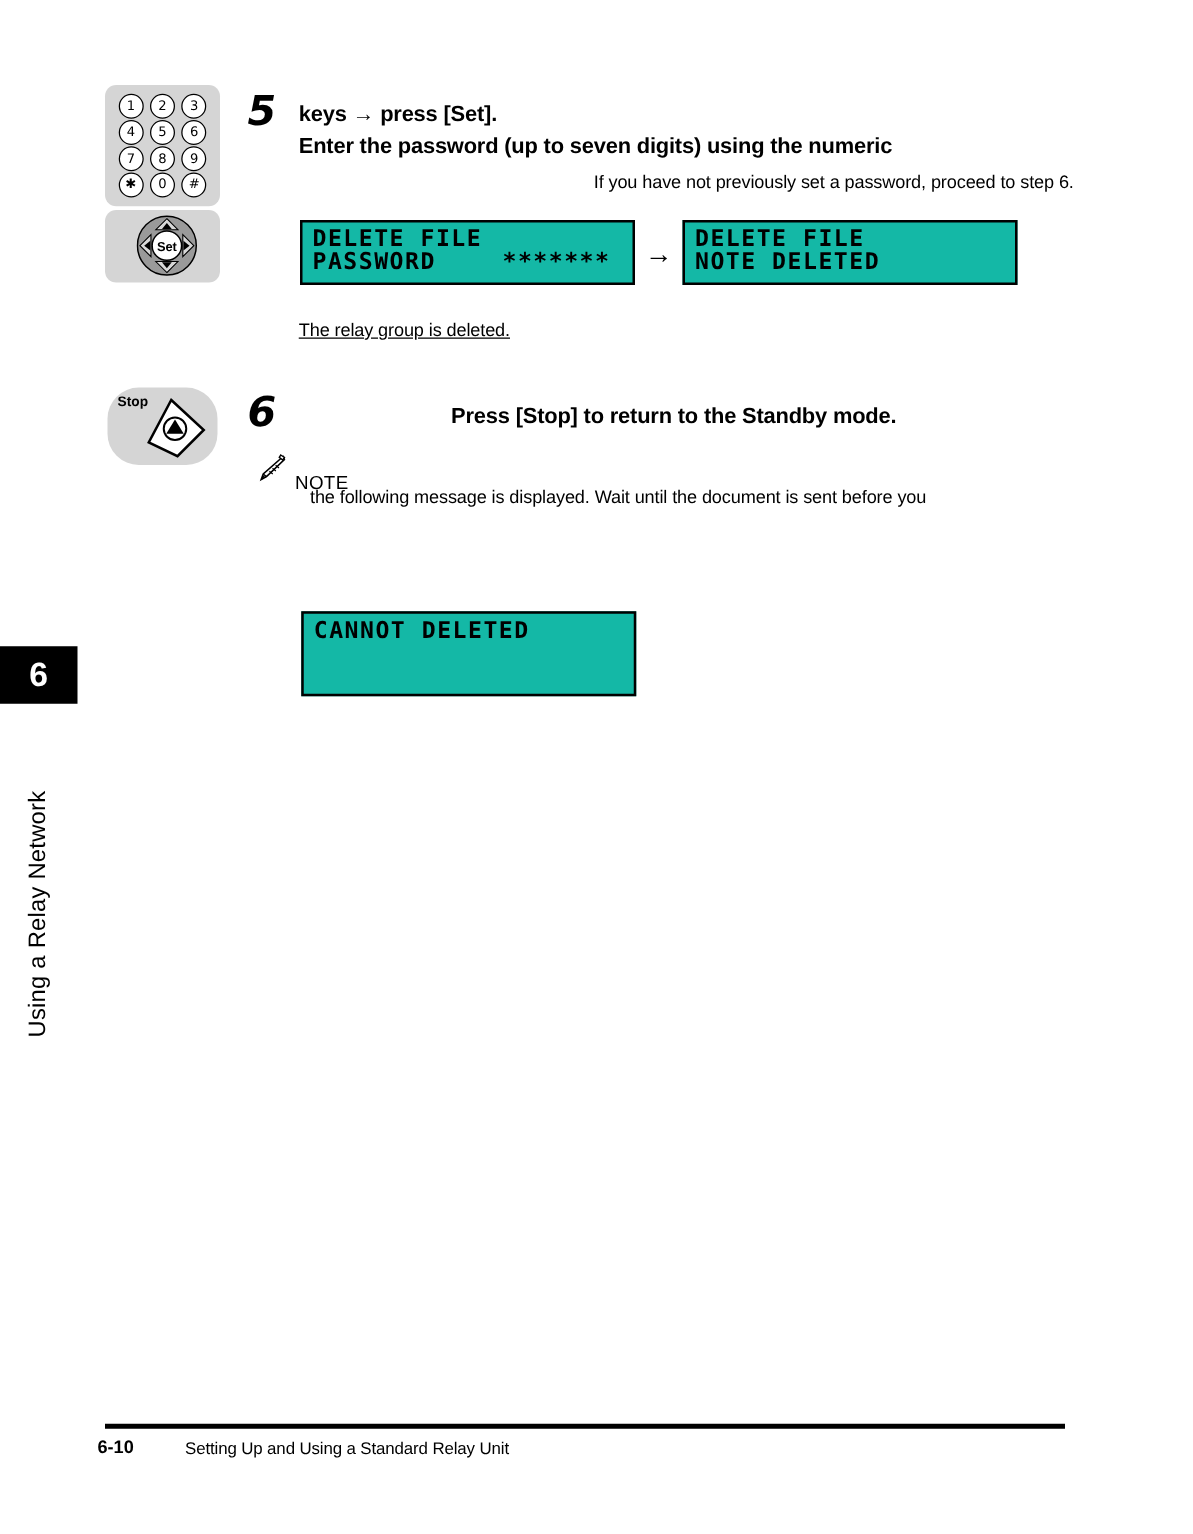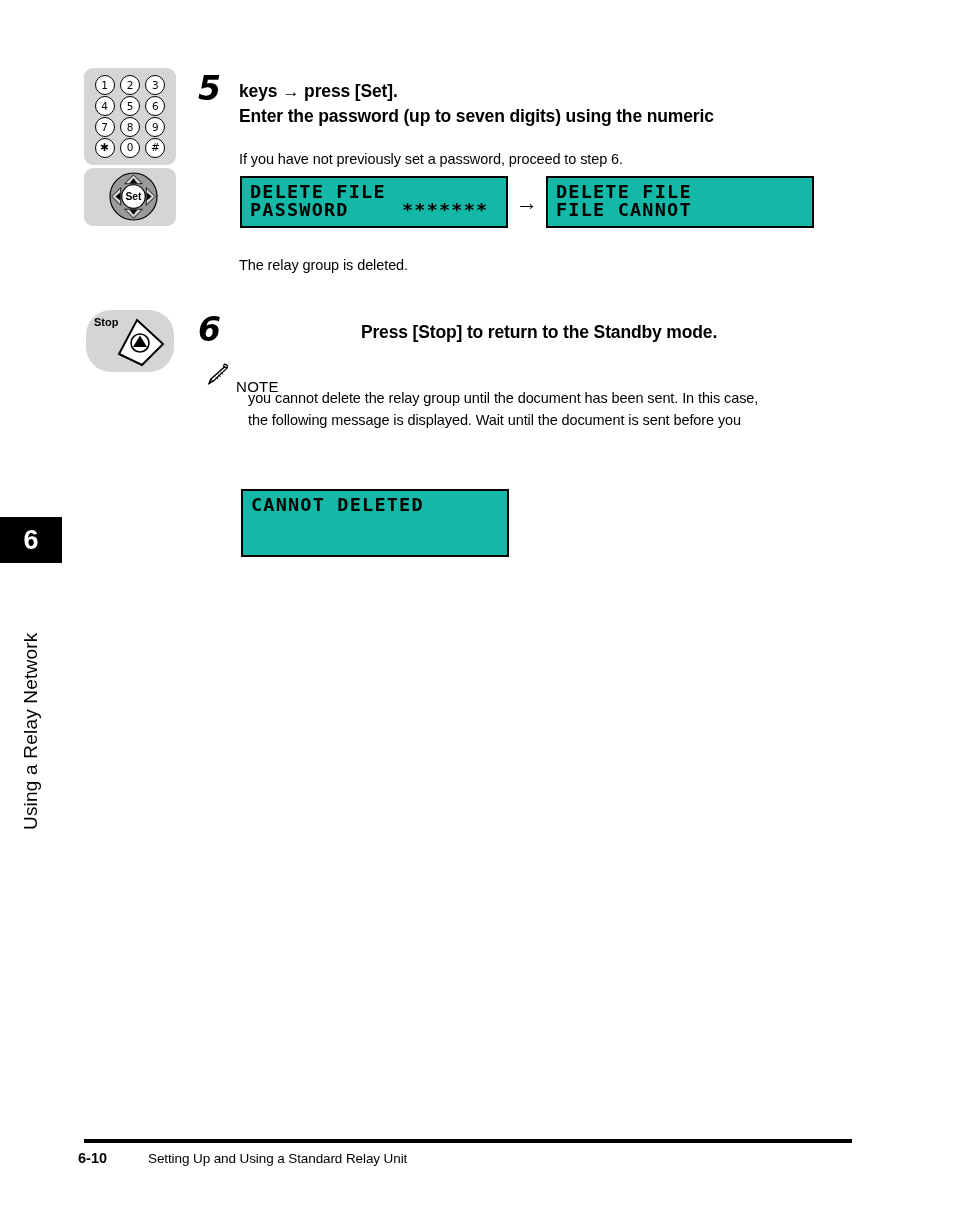--- a/index.html
+++ b/index.html
@@ -238,36 +238,36 @@
     <circle cx="25" cy="25" r="12" fill="#ffffff" stroke="#000000" stroke-width="1.2"></circle>
     <text x="25" y="29" text-anchor="middle" font-family="Liberation Sans, sans-serif" font-size="10.5" font-weight="bold" fill="#000000">Set</text>
   </svg>
 </div>
 
 <div class="step-num" style="left:198px; top:72px;">5</div>
 <div class="step-title" style="left:239px; top:79px; width:600px;">
   <div>keys → press [Set].</div>
   <div>Enter the password (up to seven digits) using the numeric</div>
 </div>
-<div class="body-text" style="left:239px; top:149px; width:620px;">If you have not previously set a password, proceed to step 6.</div>
+<div class="body-text" style="left:239px; top:136px; width:620px;text-align:right;">If you have not previously set a password, proceed to step 6.</div>
 
 <div class="lcd" style="left:240px; top:176px; width:268px; height:52px;">
   <div class="lcd-line" style="left:8px; top:4px;">DELETE FILE</div>
   <div class="lcd-line" style="left:8px; top:22px;">PASSWORD</div>
   <div class="lcd-line" style="left:160px; top:22px;">*******</div>
 </div>
 
 <div class="arrow-sep" style="left:516px; top:192px;">→</div>
 
 <div class="lcd" style="left:546px; top:176px; width:268px; height:52px;">
   <div class="lcd-line" style="left:8px; top:4px;">DELETE FILE</div>
-  <div class="lcd-line" style="left:8px; top:22px;">FILE CANNOT</div>
-</div>
-
-<div class="body-text" style="left:239px; top:255px; width:620px;">The relay group is deleted.</div>
+  <div class="lcd-line" style="left:8px; top:22px;">NOTE DELETED</div>
+</div>
+
+<div class="body-text" style="left:239px; top:255px; width:620px;text-decoration:underline;">The relay group is deleted.</div>
 
 <div class="key-panel stoppad">
   <div class="stop-label">Stop</div>
   <svg class="stop-shape" viewBox="0 0 56 52">
     <path d="M25 4 L51 28 L30 49 L7 38 Z" fill="#ffffff" stroke="#000000" stroke-width="2"></path>
     <circle cx="28" cy="27" r="9" fill="#ffffff" stroke="#000000" stroke-width="1.6"></circle>
     <path d="M28 19.5 L35 31 L21 31 Z" fill="#000000"></path>
   </svg>
 </div>
 
@@ -277,21 +277,20 @@
 <svg class="note-icon" style="left:206px; top:363px; width:23px; height:23px;" viewBox="0 0 23 23">
   <path d="M20.5 2.2 L21.5 4.6 L7.2 18.2 L3.0 20.6 L4.6 16.2 Z" fill="#ffffff" stroke="#000000" stroke-width="1.3"></path>
   <path d="M18.6 1.0 L21.6 3.0 L20.2 5.0 L17.4 2.8 Z" fill="#ffffff" stroke="#000000" stroke-width="1.1"></path>
   <path d="M4.6 16.2 L7.2 18.2" stroke="#000000" stroke-width="1"></path>
   <path d="M3.0 20.6 L5.6 17.4" stroke="#000000" stroke-width="1"></path>
   <path d="M9.5 14.0 L12.2 16.2 M12.0 11.6 L14.7 13.8 M14.5 9.2 L17.2 11.4" stroke="#000000" stroke-width="0.9"></path>
 </svg>
 <div class="note-label" style="left:236px; top:378px;">NOTE</div>
 
 <div class="body-text" style="left:248px; top:388px; width:610px;">
-  <div>you cannot delete the relay group until the document has been sent. In this case,</div>
   <div>the following message is displayed. Wait until the document is sent before you</div>
 </div>
 
 <div class="lcd" style="left:241px; top:489px; width:268px; height:68px;">
   <div class="lcd-line" style="left:8px; top:4px;">CANNOT DELETED</div>
   <div class="lcd-line" style="left:8px; top:22px;"></div>
 </div>
 
 <div class="footer-rule"></div>
 <div class="footer-page">6-10</div>

